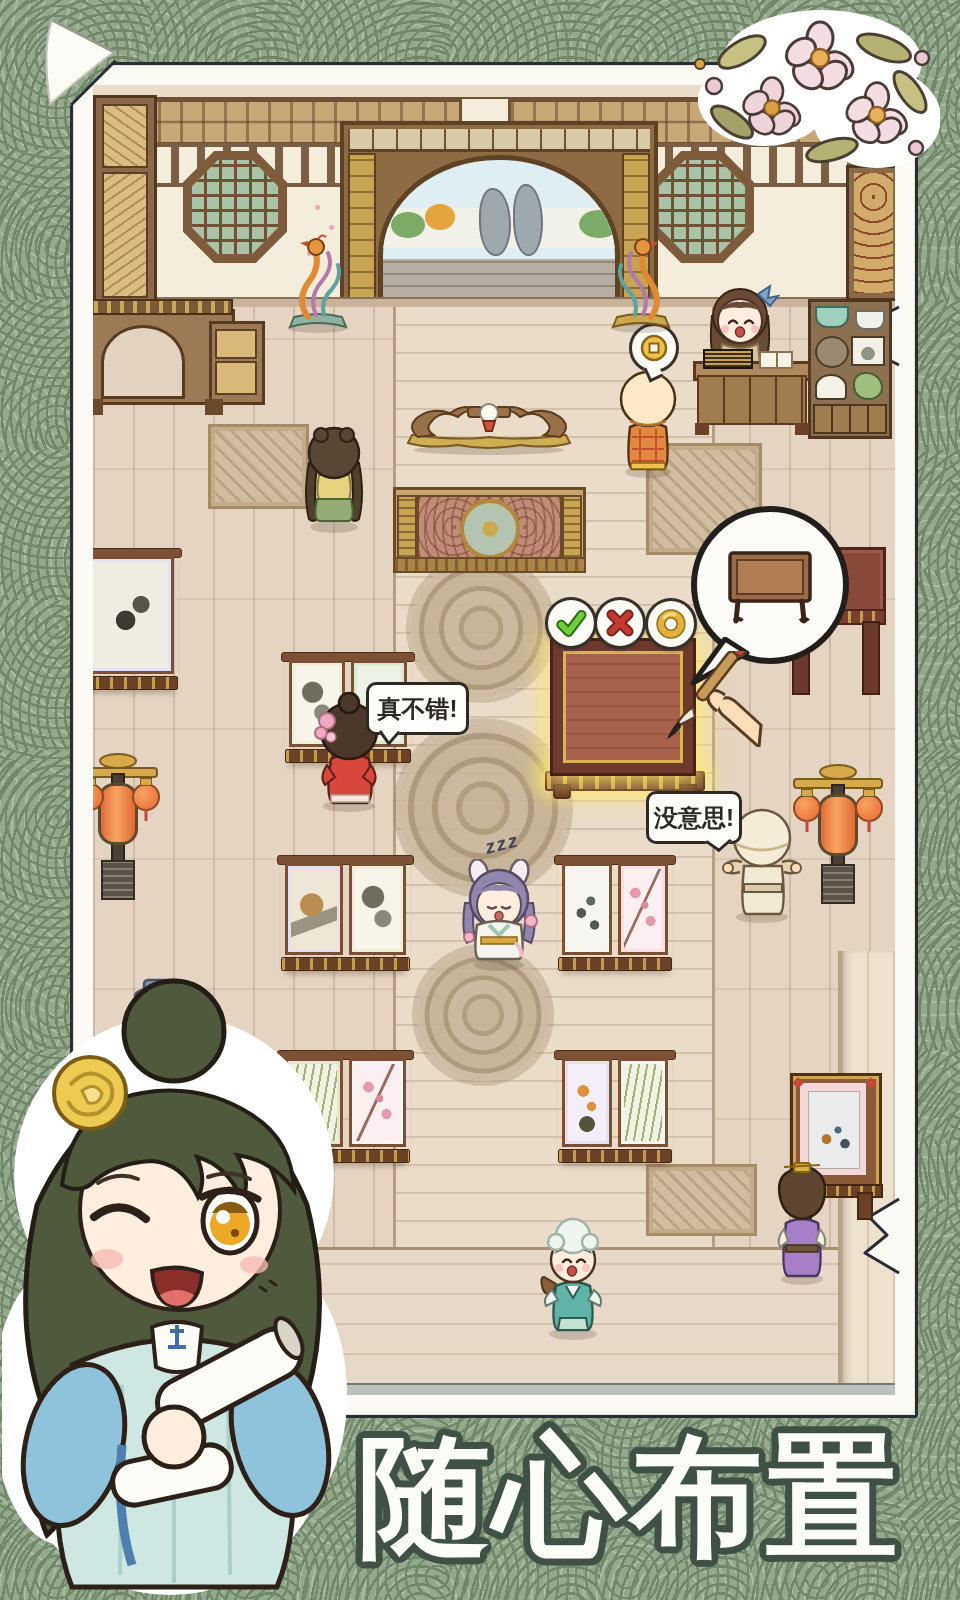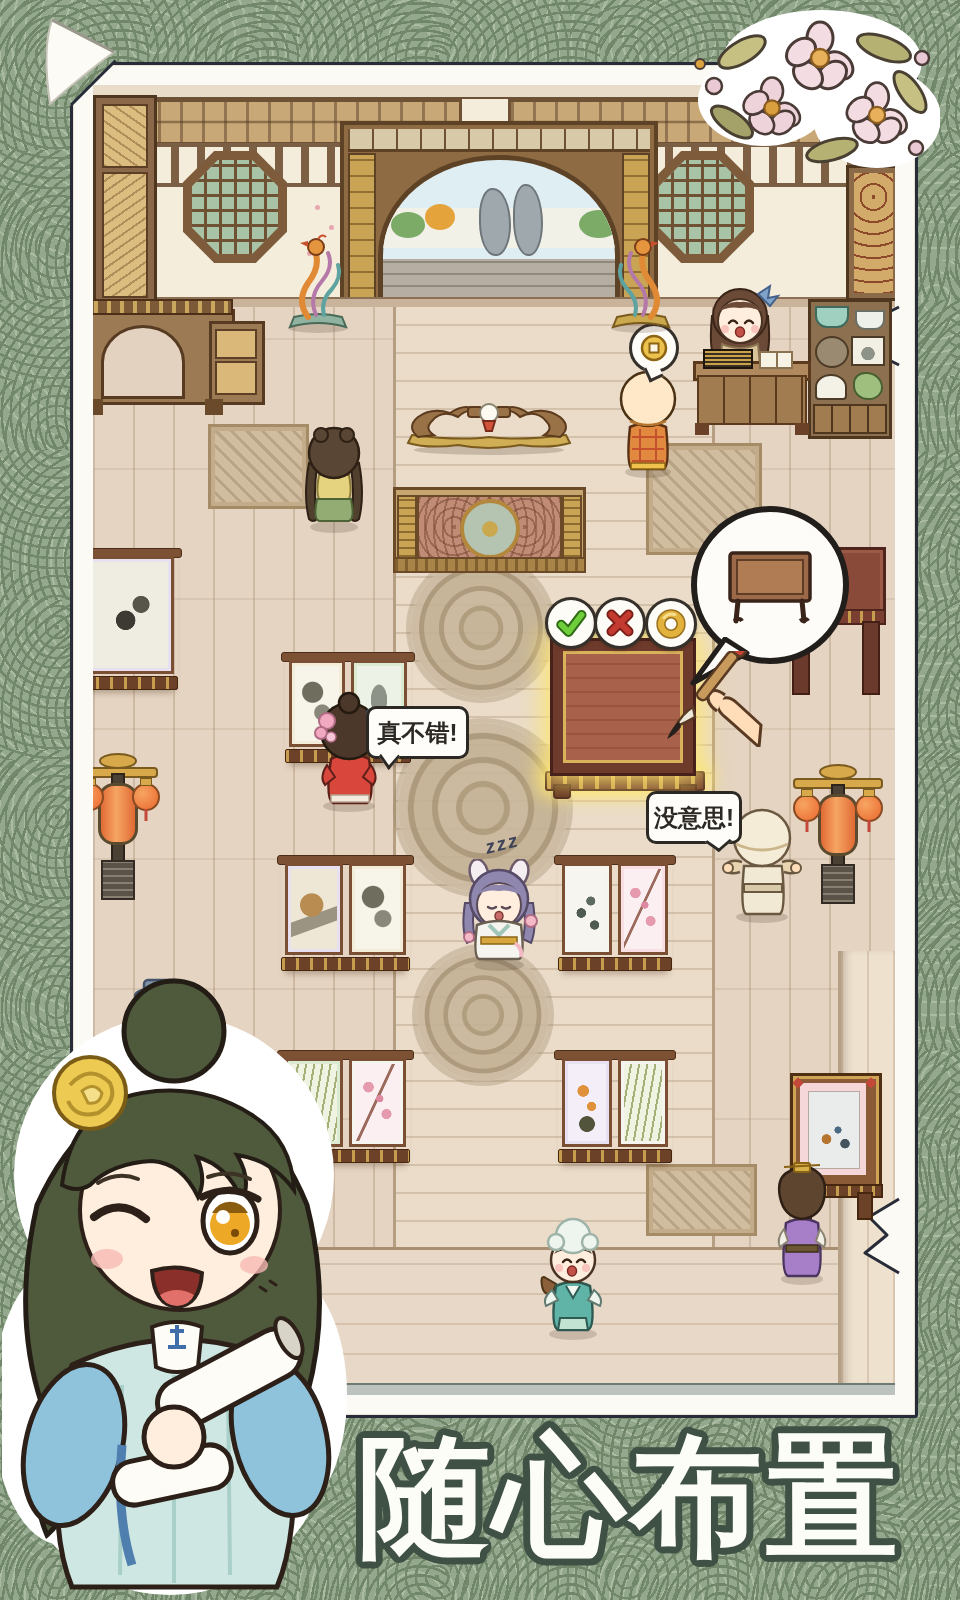--- a/index.html
+++ b/index.html
@@ -462,21 +462,21 @@
         <path d="M16,74 Q8,86 14,94 L24,86 Z" fill="#d9473c" stroke="#5e1f18" stroke-width="2"></path>
         <path d="M60,74 Q68,86 62,94 L52,86 Z" fill="#d9473c" stroke="#5e1f18" stroke-width="2"></path>
         <circle cx="38" cy="40" r="28" fill="#4c382b" stroke="#241a10" stroke-width="2.5"></circle>
         <circle cx="38" cy="12" r="10" fill="#4c382b" stroke="#241a10" stroke-width="2.5"></circle>
         <circle cx="16" cy="30" r="8" fill="#f0a9c0" stroke="#b06a84" stroke-width="2"></circle>
         <circle cx="10" cy="42" r="6" fill="#f0a9c0" stroke="#b06a84" stroke-width="2"></circle>
         <circle cx="20" cy="46" r="5" fill="#f7c6d6" stroke="#b06a84" stroke-width="1.5"></circle>
         <circle cx="60" cy="22" r="4" fill="#7fa8cc" stroke="#44618a" stroke-width="1.5"></circle>
         <circle cx="66" cy="30" r="3" fill="#7fa8cc" stroke="#44618a" stroke-width="1.5"></circle>
       </svg>
-      <div class="abs bubble tail-l" style="left:273px;top:621px;width:97px;height:47px;">
+      <div class="abs bubble tail-l" style="left:273px;top:597px;width:97px;height:47px;">
         <span>真不错!</span>
       </div>
 
       <svg class="charsvg" style="left:625px;top:717px;z-index:21;" width="88" height="122" viewBox="0 0 88 122">
         <ellipse cx="44" cy="115" rx="26" ry="6" fill="rgba(60,40,30,.18)"></ellipse>
         <path d="M26,64 Q22,108 28,112 L62,112 Q68,108 64,64 Z" fill="#f2e9d4" stroke="#6b5840" stroke-width="2.5"></path>
         <rect x="26" y="82" width="38" height="8" fill="#d8c9a8" stroke="#6b5840" stroke-width="2"></rect>
         <path d="M24,60 Q10,56 6,66 Q10,74 22,70" fill="#e8d4ae" stroke="#6b5840" stroke-width="2.5"></path>
         <circle cx="10" cy="66" r="5" fill="#ffddb8" stroke="#6b5840" stroke-width="2"></circle>
         <path d="M64,60 Q78,56 82,66 Q78,74 66,70" fill="#e8d4ae" stroke="#6b5840" stroke-width="2.5"></path>

